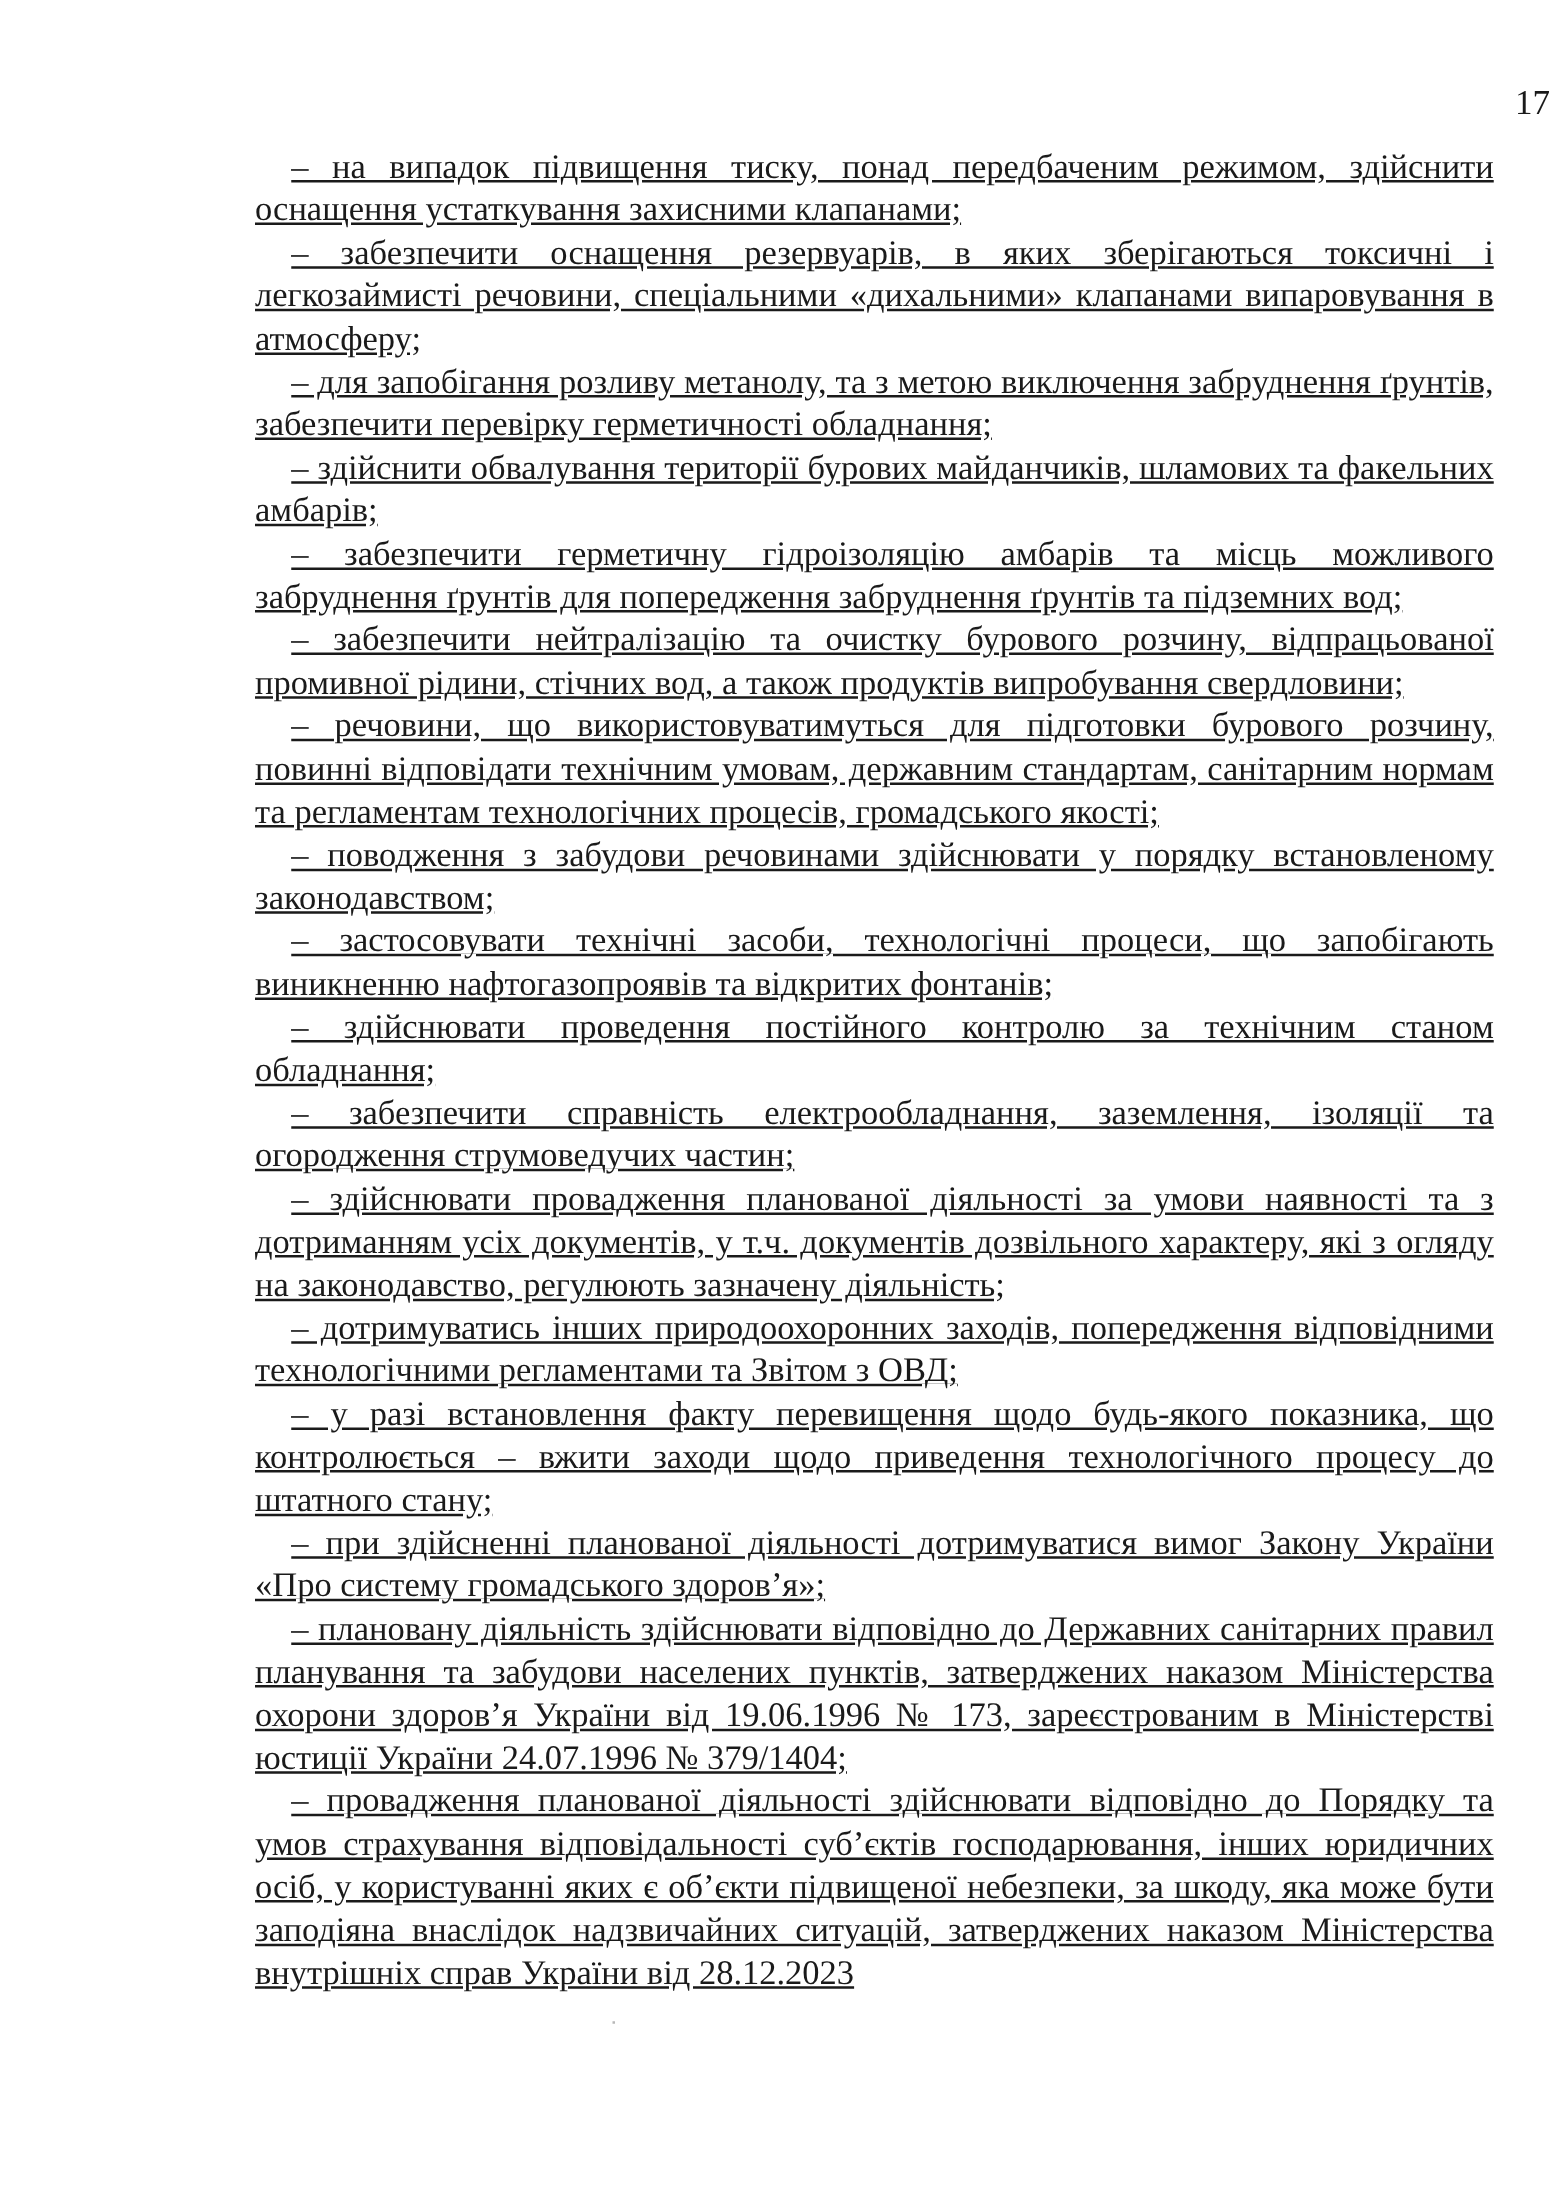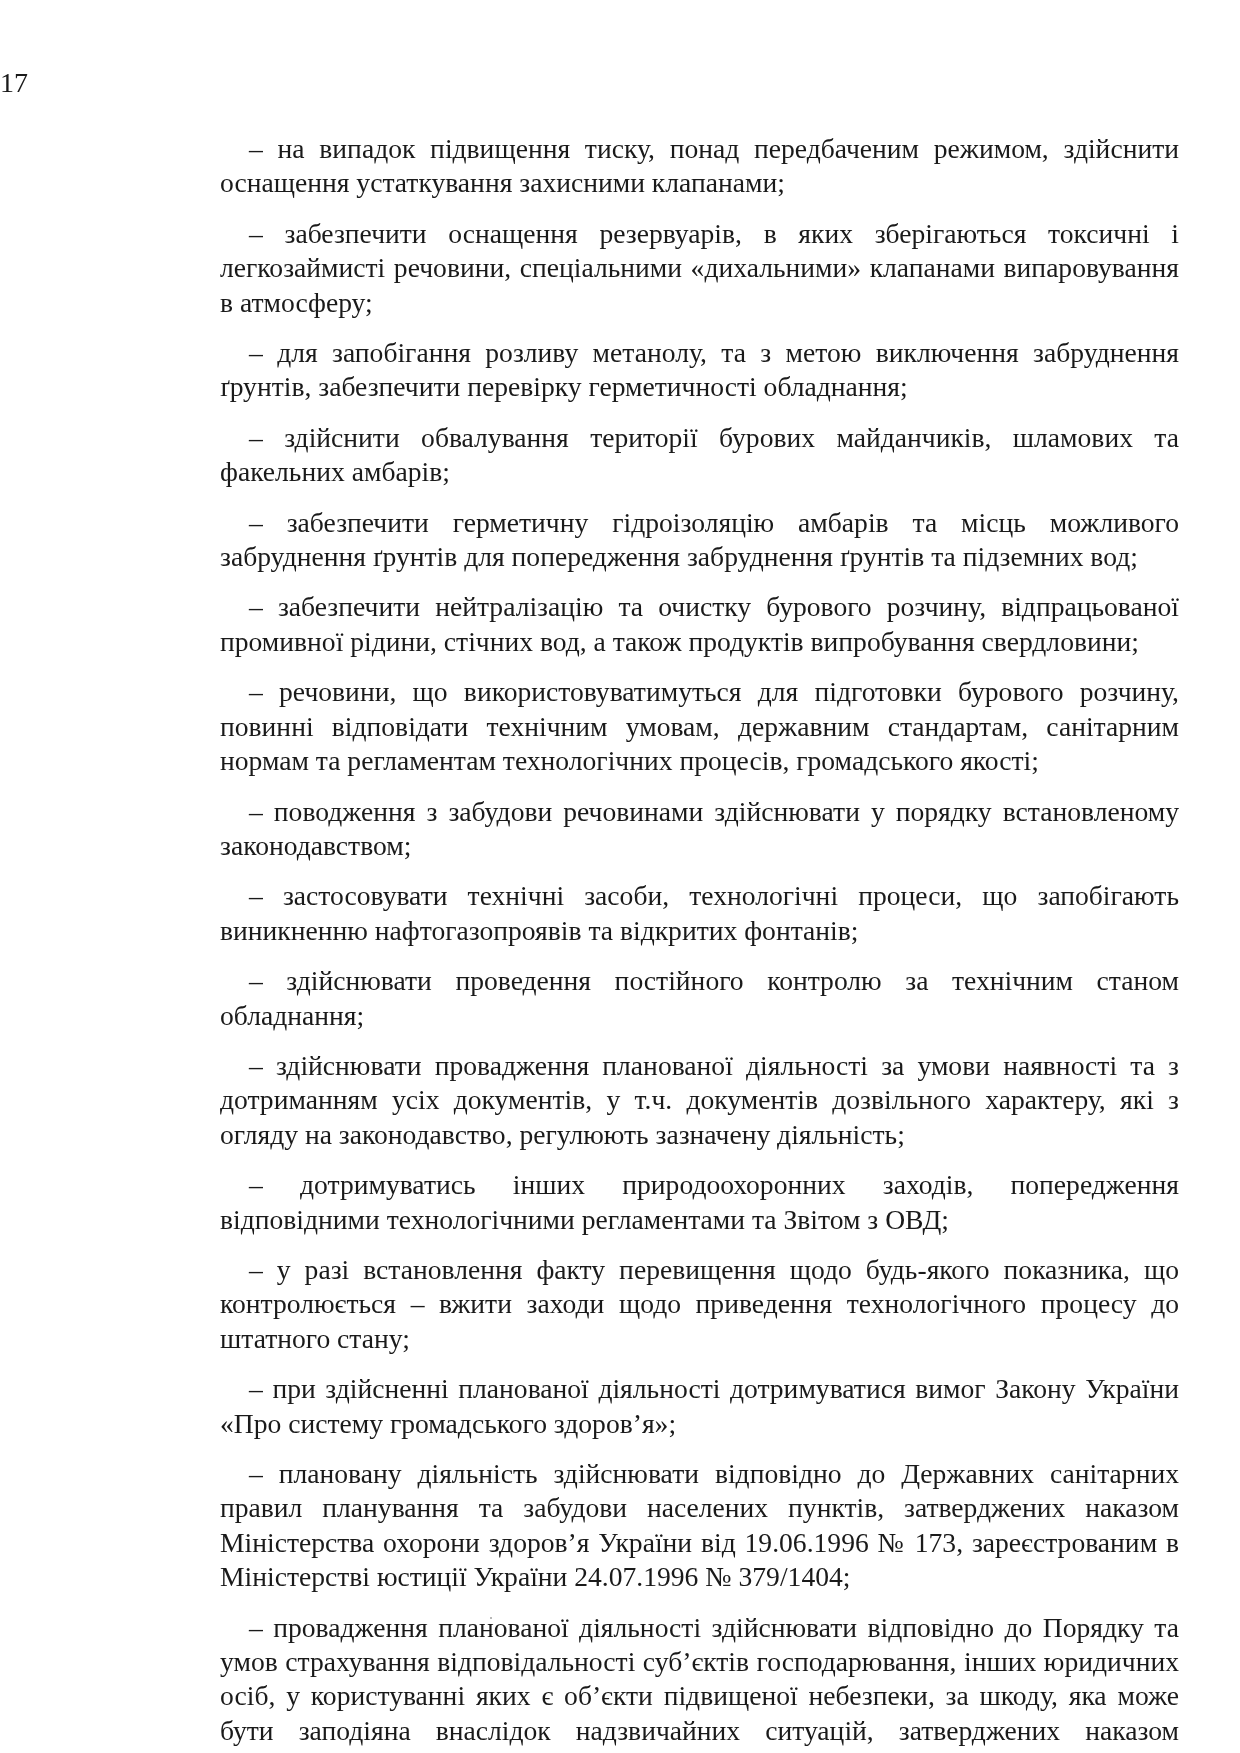--- a/index.html
+++ b/index.html
@@ -13,37 +13,38 @@
       position: relative;
       overflow: hidden;
       color: #1a1a1a;
       font-family: "Liberation Serif", "DejaVu Serif", serif;
     }
     .page-number {
       position: absolute;
       top: 66px;
       left: 0;
       width: 1240px;
-      text-align: left;
+      text-align: right;
       font-size: 28px;
       line-height: 34px;
     }
     .text-block {
       position: absolute;
       top: 116px;
       left: 204px;
       width: 991px;
       font-size: 27.6px;
       line-height: 34.4px;
       text-align: justify;
     }
     .para {
-      margin: 16px;
+      margin: 0;
       text-indent: 29px;
       text-align: justify;
+      text-decoration: underline;
     }
     .speck {
       position: absolute;
       left: 490px;
       top: 1617px;
       width: 2px;
       height: 2px;
       background: #b8b8b8;
     }
   </style>
@@ -56,20 +57,21 @@
   <p class="para">– на випадок підвищення тиску, понад передбаченим режимом, здійснити оснащення устаткування захисними клапанами;</p>
   <p class="para">– забезпечити оснащення резервуарів, в яких зберігаються токсичні і легкозаймисті речовини, спеціальними «дихальними» клапанами випаровування в атмосферу;</p>
   <p class="para">– для запобігання розливу метанолу, та з метою виключення забруднення ґрунтів, забезпечити перевірку герметичності обладнання;</p>
   <p class="para">– здійснити обвалування території бурових майданчиків, шламових та факельних амбарів;</p>
   <p class="para">– забезпечити герметичну гідроізоляцію амбарів та місць можливого забруднення ґрунтів для попередження забруднення ґрунтів та підземних вод;</p>
   <p class="para">– забезпечити нейтралізацію та очистку бурового розчину, відпрацьованої промивної рідини, стічних вод, а також продуктів випробування свердловини;</p>
   <p class="para">– речовини, що використовуватимуться для підготовки бурового розчину, повинні відповідати технічним умовам, державним стандартам, санітарним нормам та регламентам технологічних процесів, громадського якості;</p>
   <p class="para">– поводження з забудови речовинами здійснювати у порядку встановленому законодавством;</p>
   <p class="para">– застосовувати технічні засоби, технологічні процеси, що запобігають виникненню нафтогазопроявів та відкритих фонтанів;</p>
   <p class="para">– здійснювати проведення постійного контролю за технічним станом обладнання;</p>
+  <p class="para">– забезпечити справність електрообладнання, заземлення, ізоляції та огородження струмоведучих частин;</p>
   <p class="para">– здійснювати провадження планованої діяльності за умови наявності та з дотриманням усіх документів, у т.ч. документів дозвільного характеру, які з огляду на законодавство, регулюють зазначену діяльність;</p>
   <p class="para">– дотримуватись інших природоохоронних заходів, попередження відповідними технологічними регламентами та Звітом з ОВД;</p>
   <p class="para">– у разі встановлення факту перевищення щодо будь-якого показника, що контролюється – вжити заходи щодо приведення технологічного процесу до штатного стану;</p>
   <p class="para">– при здійсненні планованої діяльності дотримуватися вимог Закону України «Про систему громадського здоров’я»;</p>
   <p class="para">– плановану діяльність здійснювати відповідно до Державних санітарних правил планування та забудови населених пунктів, затверджених наказом Міністерства охорони здоров’я України від 19.06.1996 № 173, зареєстрованим в Міністерстві юстиції України 24.07.1996 № 379/1404;</p>
   <p class="para">– провадження планованої діяльності здійснювати відповідно до Порядку та умов страхування відповідальності суб’єктів господарювання, інших юридичних осіб, у користуванні яких є об’єкти підвищеної небезпеки, за шкоду, яка може бути заподіяна внаслідок надзвичайних ситуацій, затверджених наказом Міністерства внутрішніх справ України від 28.12.2023</p>
 </div>
 
 <div class="speck"></div>
 

